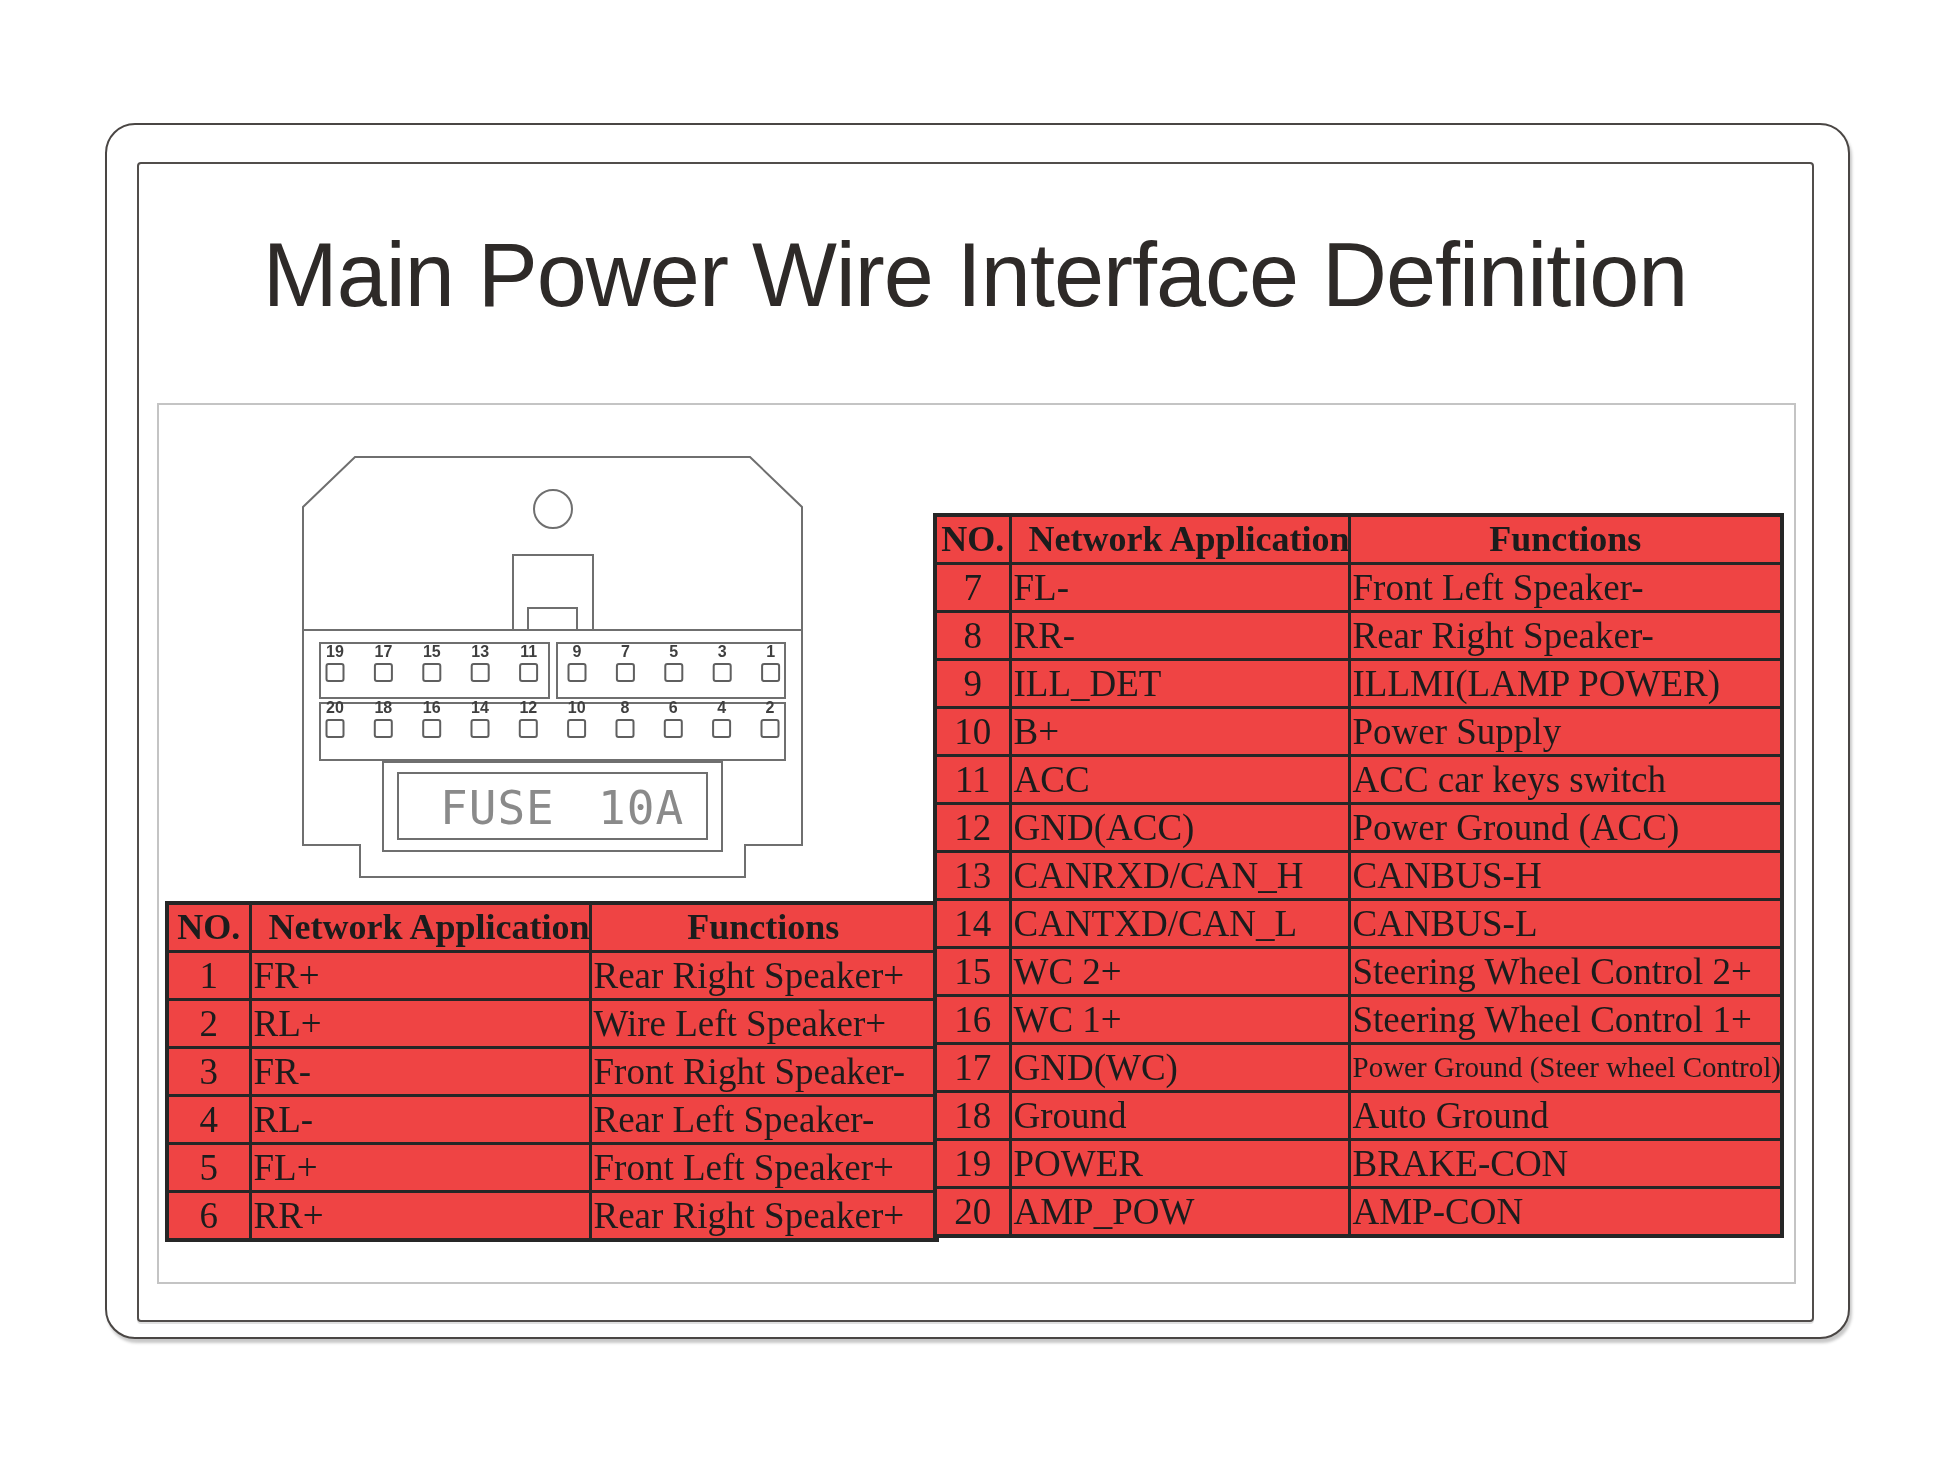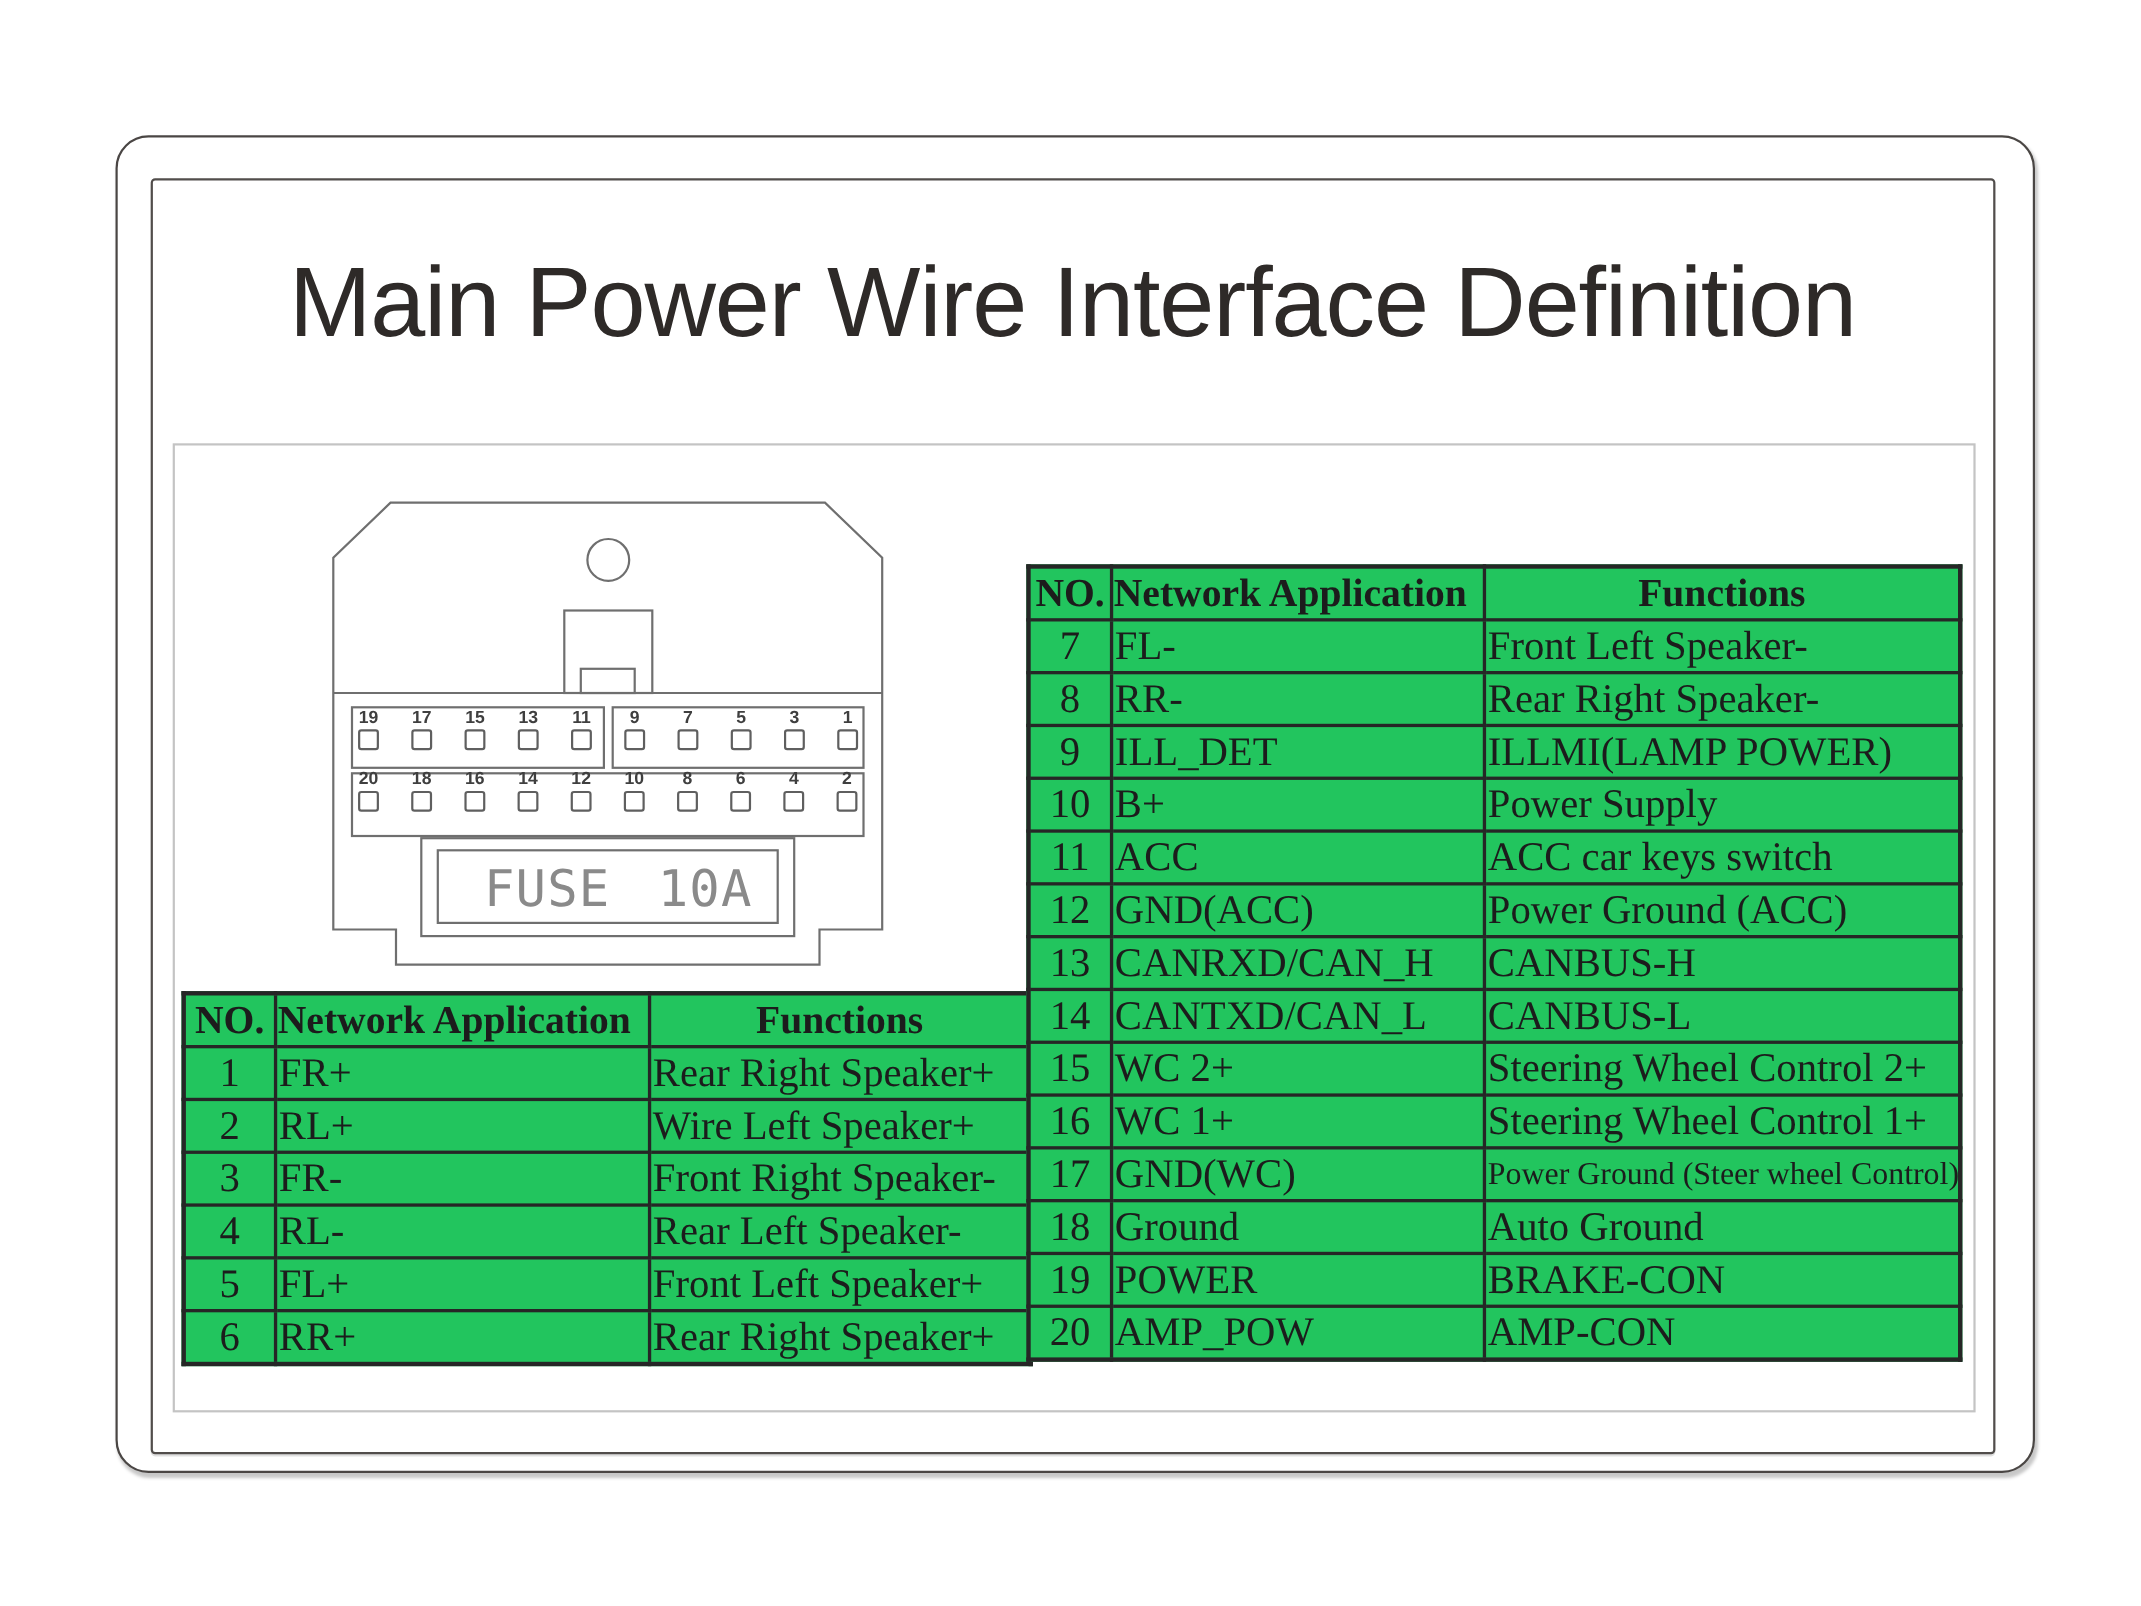--- a/index.html
+++ b/index.html
@@ -33,28 +33,28 @@
   svg.connector text.pinlab{
     font-family:"Liberation Sans", sans-serif;font-weight:bold;
     font-size:16px;fill:#3f3f3f;text-anchor:middle;
   }
   svg.connector text.fuse{
     font-family:"DejaVu Sans Mono", monospace;font-size:46px;
     fill:#8a8a8a;letter-spacing:1px;
   }
   table.pintable{
     position:absolute;border-collapse:collapse;table-layout:fixed;
-    background:#22c55e;border:4px solid #262626;
+    background:#ef4444;border:4px solid #262626;
   }
   table.pintable th, table.pintable td{
     border:3px solid #262626;height:45px;padding:0;overflow:hidden;
     font-size:37px;line-height:45px;white-space:nowrap;
   }
   table.pintable th{font-weight:bold;font-size:36px;text-align:center;}
-  table.pintable th.hleft{text-align:left;padding-left:1px;font-family:Liberation Serif, serif;}
+  table.pintable th.hleft{text-align:left;padding-left:17px;font-family:Liberation Serif, serif;}
   table.pintable td.num{text-align:center;}
   table.pintable td.txt{text-align:left;padding-left:2px;}
   table.pintable td.small{font-size:29px;}
   #left-table{left:165px;top:901px;width:770px;}
   #right-table{left:933px;top:513px;width:847px;}
 </style>
 </head>
 <body>
 
 <div class="outer-frame"></div>

